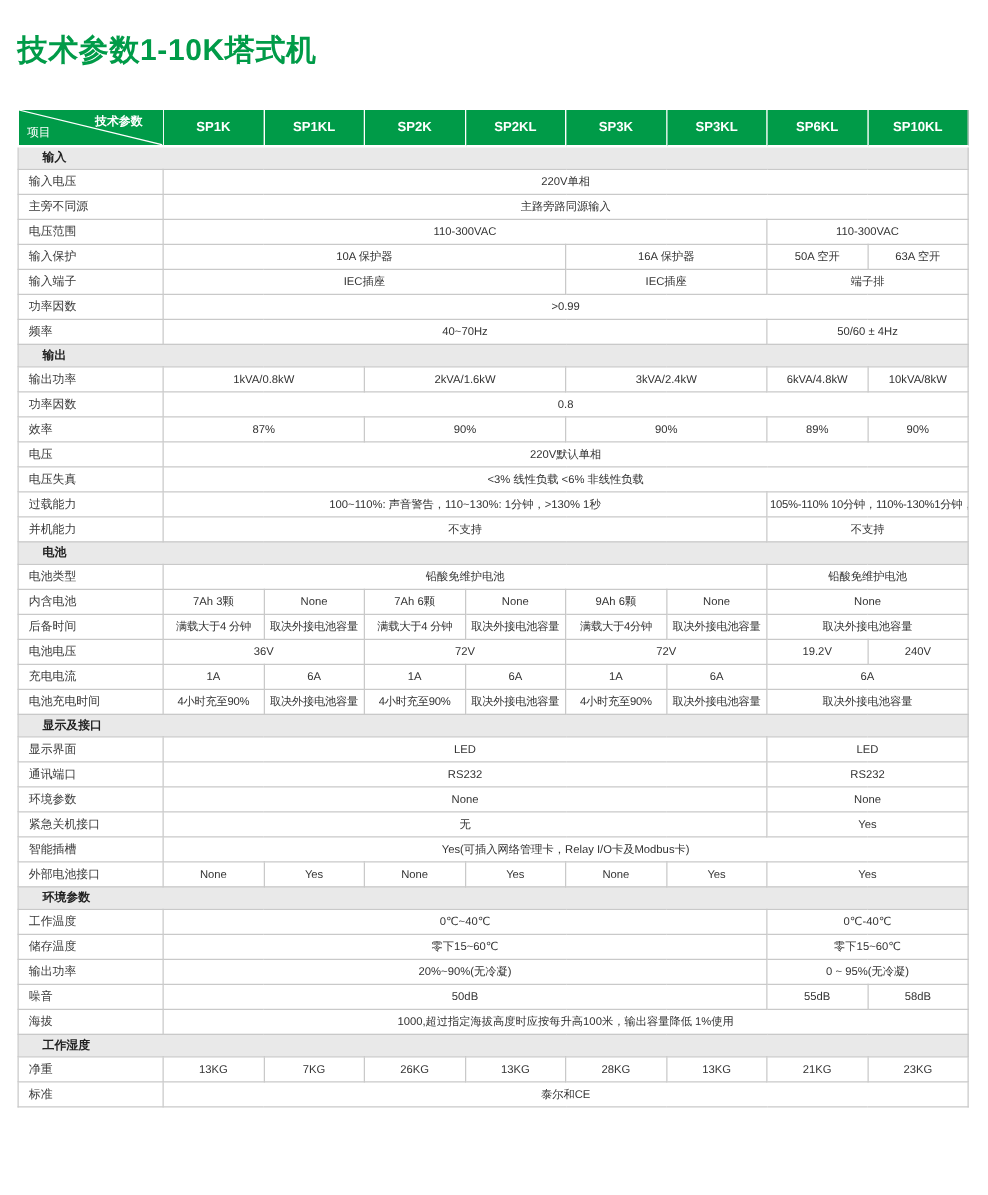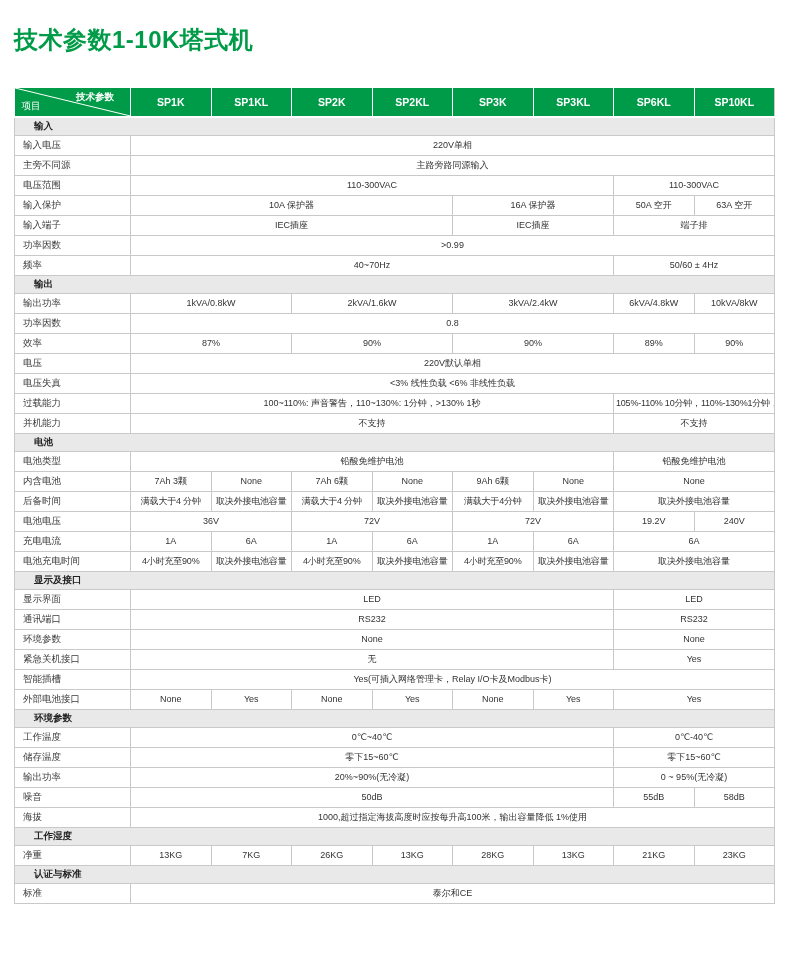--- a/index.html
+++ b/index.html
@@ -299,21 +299,18 @@
         <th class="rowlabel">净重</th>
         <td colspan="1">13KG</td>
         <td colspan="1">7KG</td>
         <td colspan="1">26KG</td>
         <td colspan="1">13KG</td>
         <td colspan="1">28KG</td>
         <td colspan="1">13KG</td>
         <td colspan="1">21KG</td>
         <td colspan="1">23KG</td>
       </tr>
-      <tr class="section">
-        <td colspan="9">认证与标准</td>
-      </tr>
       <tr class="data">
         <th class="rowlabel">标准</th>
         <td colspan="8">泰尔和CE</td>
       </tr>
     </tbody>
 </table>
 
 </body></html>

